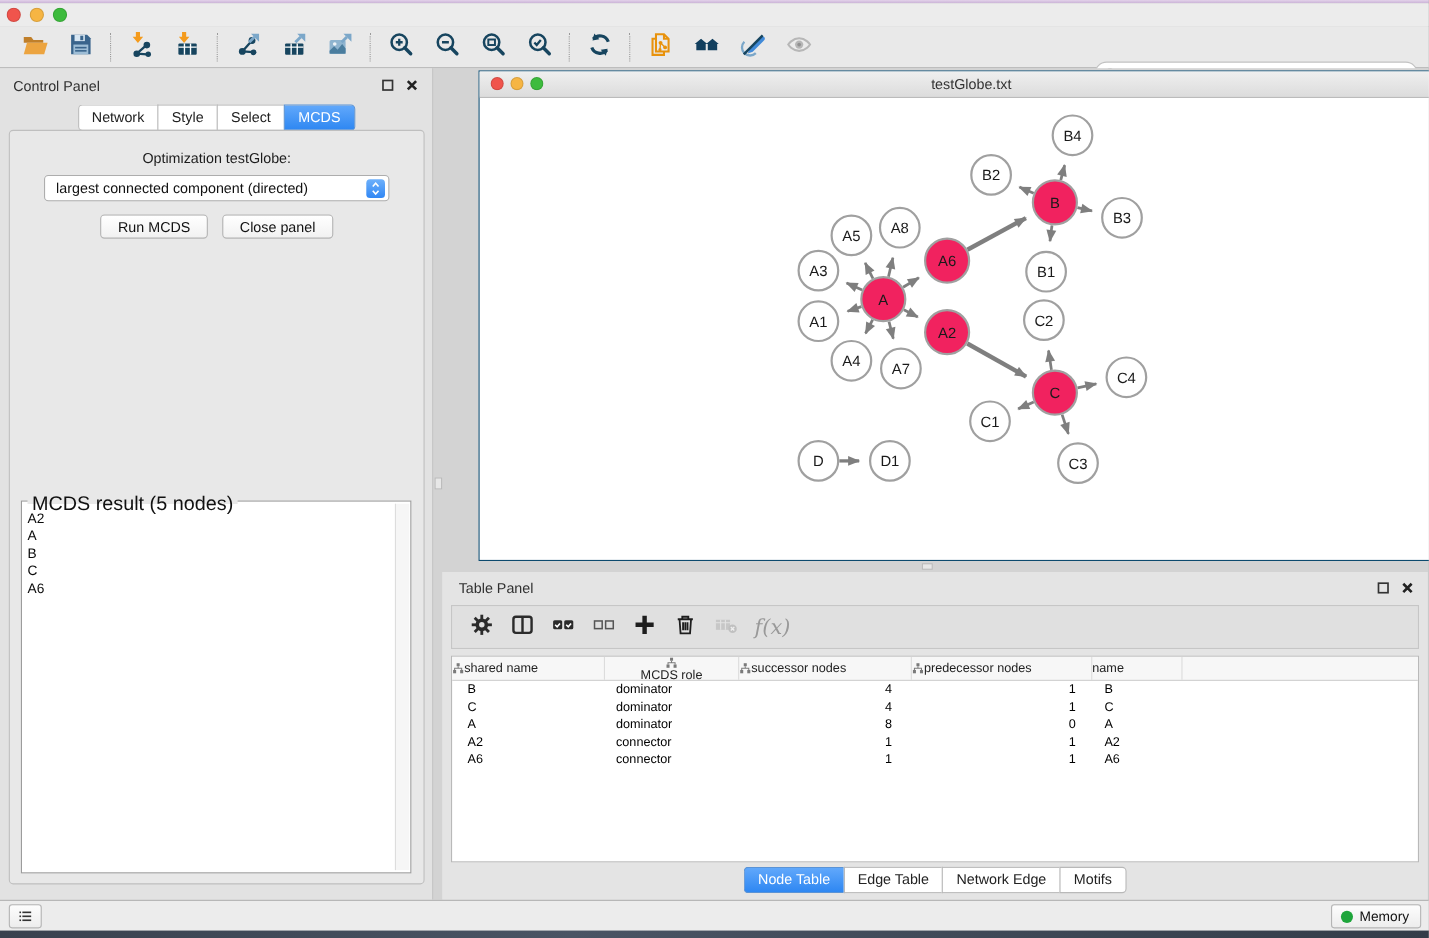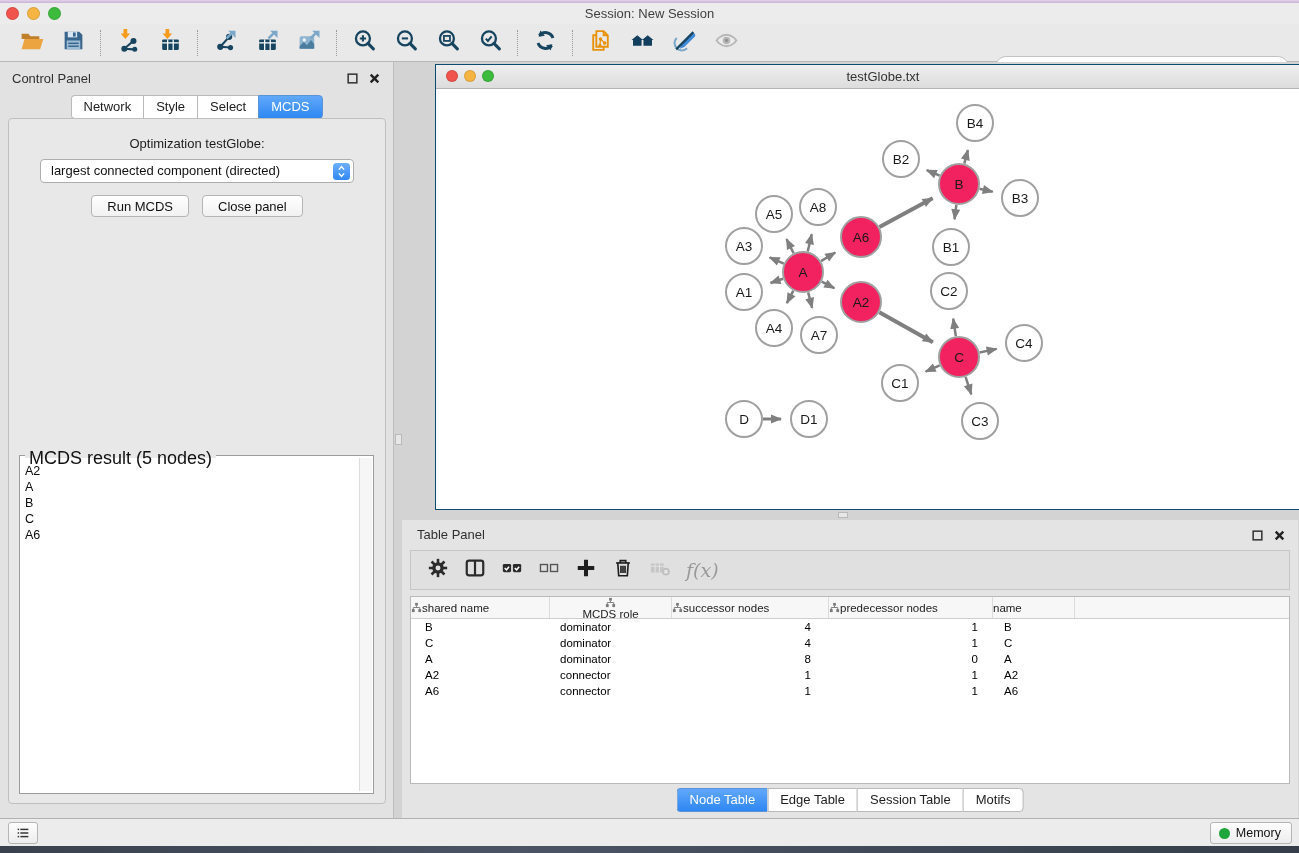--- a/index.html
+++ b/index.html
@@ -114,21 +114,20 @@
 <div class="screen">
 
   <div class="top-strip"></div>
 
   <div class="titlebar">
     <div class="lights">
       <div class="light red"></div>
       <div class="light yellow"></div>
       <div class="light green"></div>
     </div>
-    <div class="title-text">Session: New Session</div>
   </div>
 
   <div class="main-toolbar">
     <div id="toolbar-icons" style="display:flex;align-items:center;">
         <div class="tb-btn">
           <span><svg viewBox="0 0 24 24">
               <path d="M2.5 5.5h6.5l2 2.5h8.5v2.5h-17z" fill="#c07f2a"></path>
               <path d="M2.5 20.5l2.8-10h18l-3 10z" fill="#eca440"></path>
             </svg></span>
         </div>
@@ -614,21 +613,21 @@
                 <div class="td" style="width: 122px; text-align: left; padding-left: 10px;">connector</div>
                 <div class="td" style="width: 157px; text-align: right; padding-right: 18px;">1</div>
                 <div class="td" style="width: 164px; text-align: right; padding-right: 15px;">1</div>
                 <div class="td" style="width: 82px; text-align: left; padding-left: 11px;">A6</div>
               </div>
             </div>
         </div>
         <div class="tp-tabs" id="tp-tabs">
             <div class="tab selected">Node Table</div>
             <div class="tab">Edge Table</div>
-            <div class="tab">Session Table</div>
+            <div class="tab">Network Edge</div>
             <div class="tab">Motifs</div>
           </div>
       </div>
     </div>
   </div>
 
   <div class="statusbar">
     <div class="status-btn">
       <svg viewBox="0 0 24 24">
           <g fill="#333">

